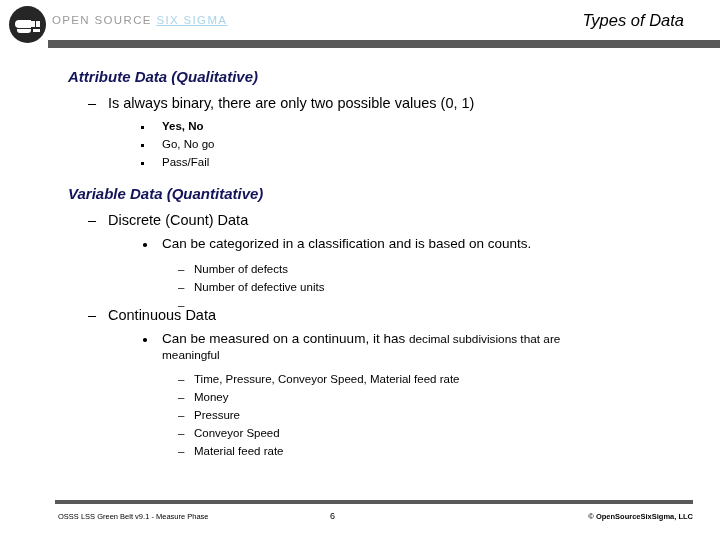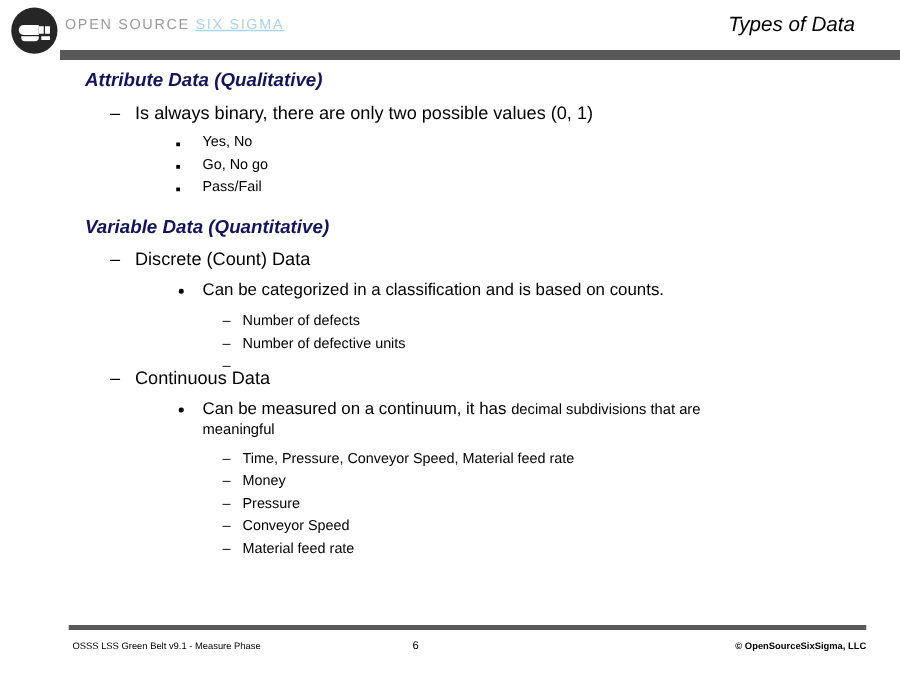--- a/index.html
+++ b/index.html
@@ -61,21 +61,21 @@
     right: 36px; top: 11px;
     font-size: 16.5px;
     font-style: italic;
     color: #000000;
     white-space: nowrap;
   }
 
   
   #content {
     position: absolute;
-    left: 0; top: 48px;
+    left: 0; top: 60px;
     width: 615px;
   }
 
   .h1-line {
     font-size: 15px;
     font-weight: bold;
     font-style: italic;
     color: #14145a;
     padding-left: 68px;
   }
@@ -187,21 +187,21 @@
 
 <div id="content">
 
   <div class="h1-line" style="margin-top:8px;">Attribute Data (Qualitative)</div>
 
   <div class="lvl2" style="margin-top:10px;">
     <span class="dash">–</span>
     <span class="txt">Is always binary, there are only two possible values (0, 1)</span>
   </div>
 
-  <div class="lvl3-sq" style="margin-top:9px;">
+  <div class="lvl3-sq" style="margin-top:9px;font-weight:bold;">
     <span class="sq"></span>
     <span class="txt">Yes, No</span>
   </div>
   <div class="lvl3-sq" style="margin-top:6px;">
     <span class="sq"></span>
     <span class="txt">Go, No go</span>
   </div>
   <div class="lvl3-sq" style="margin-top:6px;">
     <span class="sq"></span>
     <span class="txt">Pass/Fail</span>

